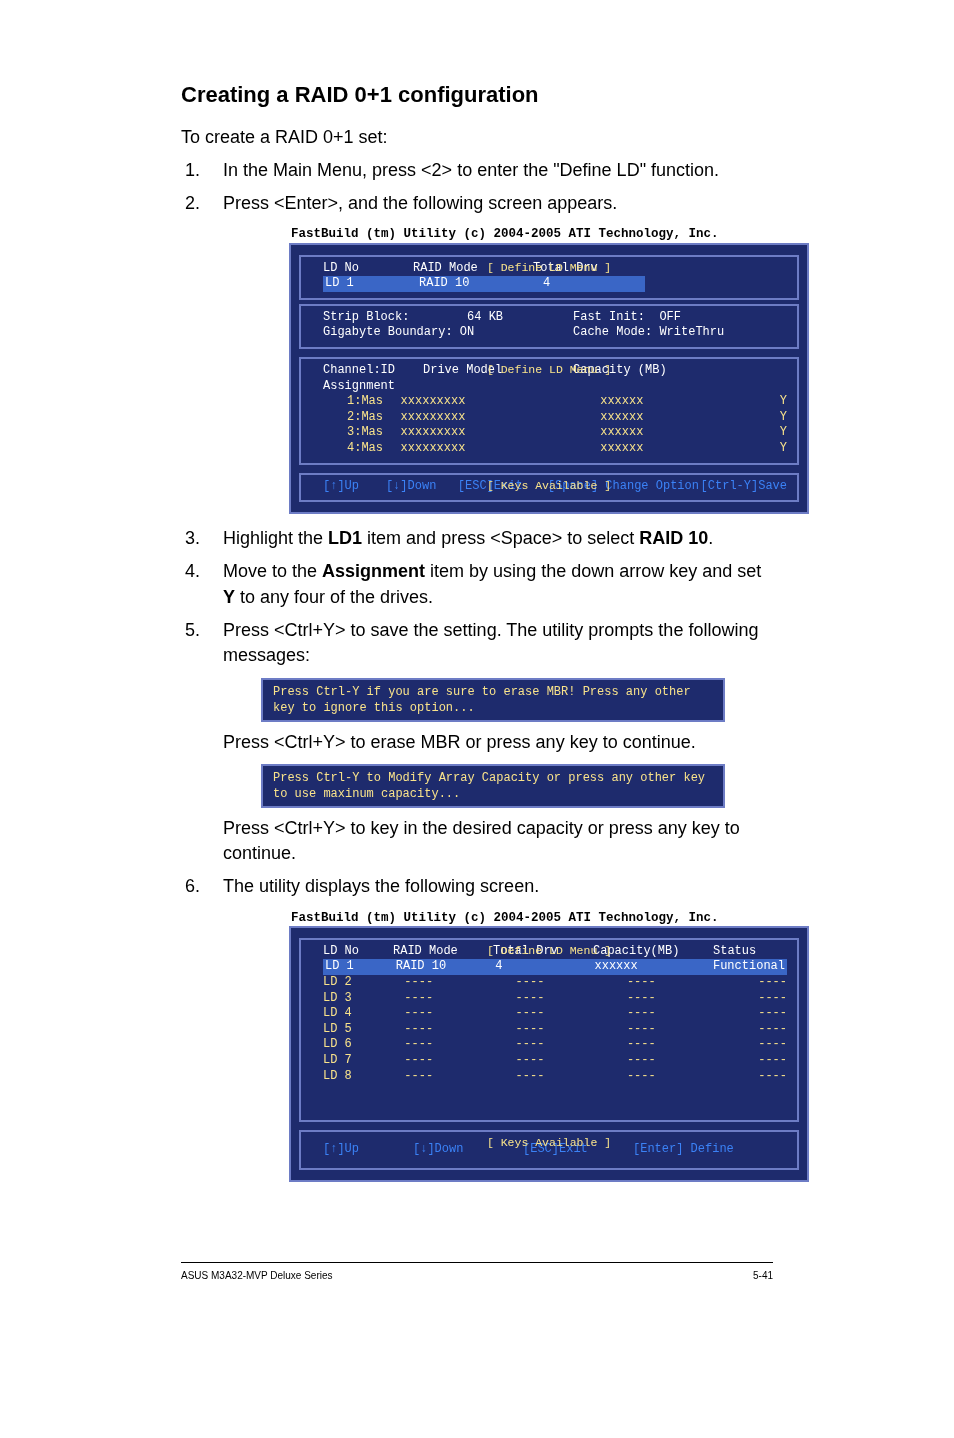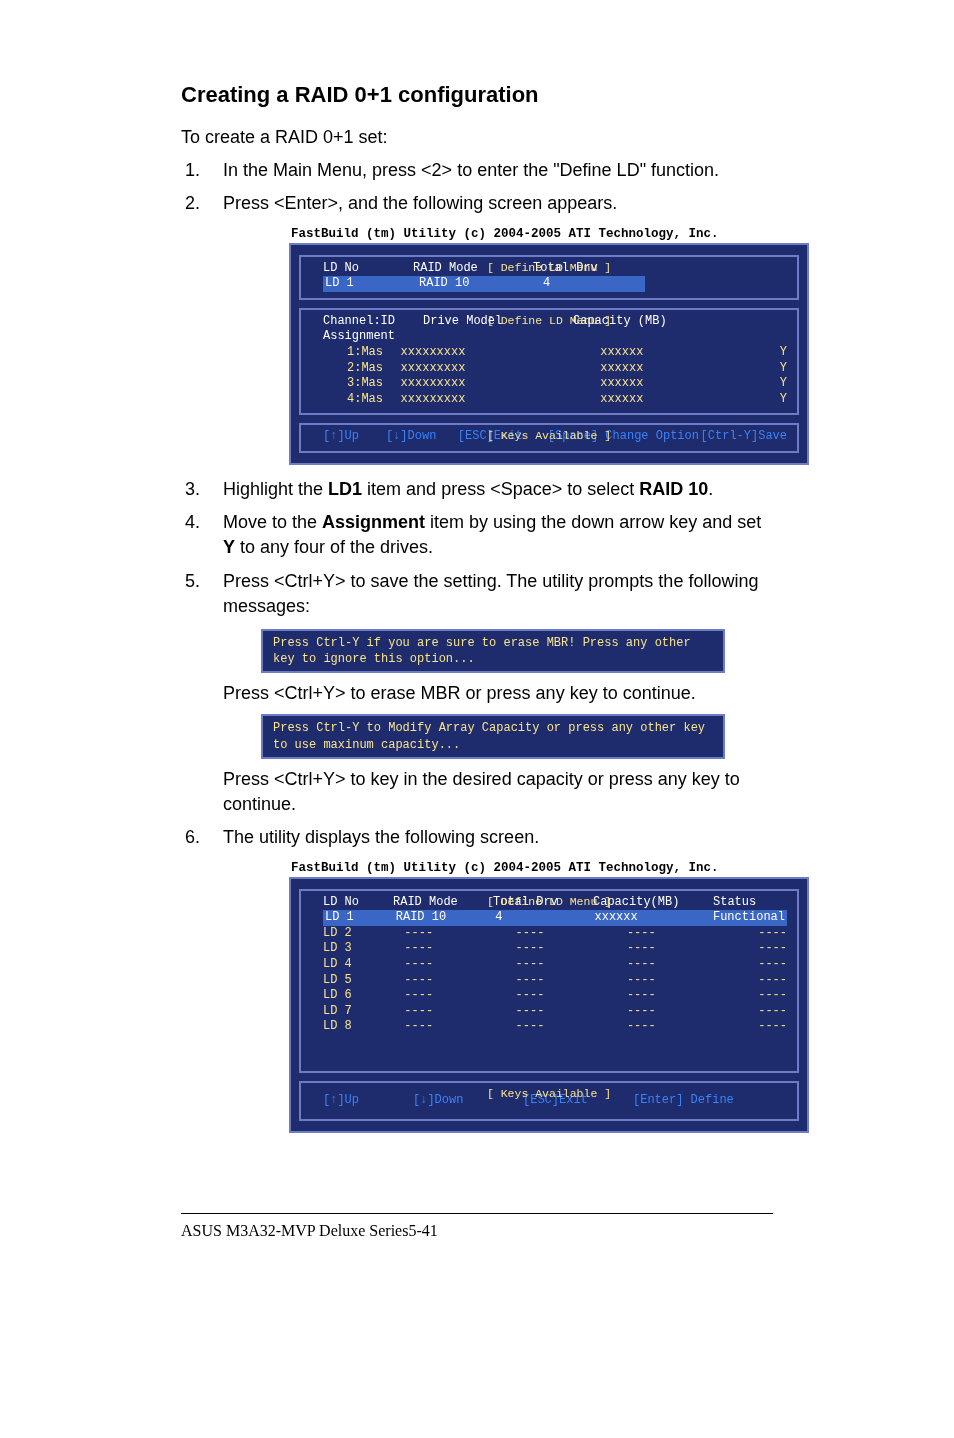--- a/index.html
+++ b/index.html
@@ -83,22 +83,22 @@
     width: 440px;
     margin: 8px 0 8px 80px;
     padding: 4px 10px;
     line-height: 1.35;
   }
   .footer {
     border-top: 1px solid #000;
     margin-top: 80px;
     padding-top: 6px;
     display: flex;
-    font-size: 16px;
-    font-family: Liberation Serif, serif;
+    justify-content: space-between;
+    font-size: 10px;
   }
 </style>
 </head>
 <body>
 
 <div class="page">
 
   <h2>Creating a RAID 0+1 configuration</h2>
 
   <p>To create a RAID 0+1 set:</p>
@@ -115,20 +115,30 @@
       <div class="bios-inner">
         <div class="row hdr">
           <span class="col" style="width:90px">LD No</span>
           <span class="col" style="width:120px">RAID Mode</span>
           <span class="col" style="width:100px">Total Drv</span>
         </div>
         <div class="row">
           <span class="col hl" style="width:90px">LD 1</span>
           <span class="col hl" style="width:120px">RAID 10</span>
           <span class="col hl" style="width:100px">4</span>
+        </div>
+      </div>
+      <div class="bios-inner">
+        <div class="row hdr">
+          <span class="col" style="width:250px">Strip Block:        64 KB</span>
+          <span class="col">Fast Init:  OFF</span>
+        </div>
+        <div class="row hdr">
+          <span class="col" style="width:250px">Gigabyte Boundary: ON</span>
+          <span class="col">Cache Mode: WriteThru</span>
         </div>
       </div>
 
       <div class="legend">[ Define LD Menu ]</div>
       <div class="bios-inner">
         <div class="row hdr">
           <span class="col" style="width:100px">Channel:ID</span>
           <span class="col" style="width:150px">Drive Model</span>
           <span class="col" style="width:120px">Capacity (MB)</span>
         </div>

